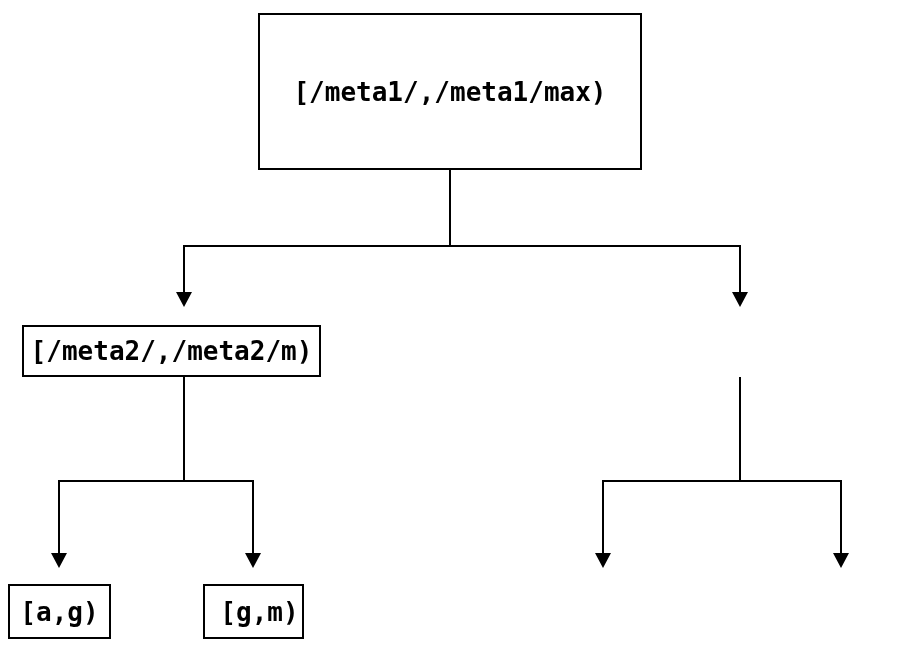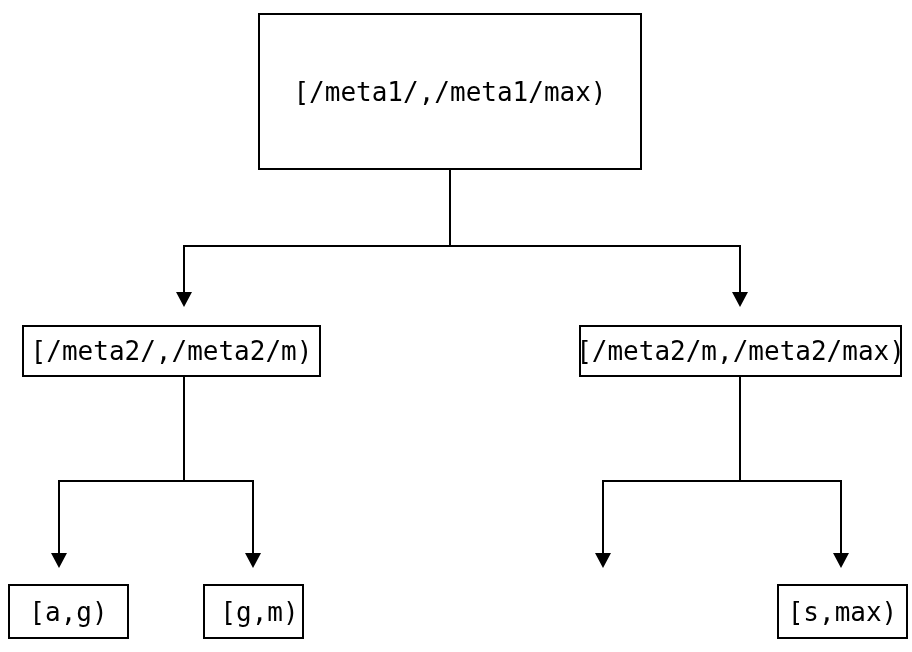--- a/index.html
+++ b/index.html
@@ -23,42 +23,42 @@
   .node {
     position: absolute;
     box-sizing: border-box;
     border: 2px solid var(--line);
     background: var(--bg);
     color: var(--text);
     display: flex;
     align-items: center;
     justify-content: center;
     font-size: 26px;
-    font-weight: normal;
+    font-weight: bold;
     white-space: nowrap;
     line-height: 1;
   }
   .edge {
     position: absolute;
     background: var(--line);
   }
   .arrow-down {
     position: absolute;
     width: 0;
     height: 0;
     border-left: 8px solid transparent;
     border-right: 8px solid transparent;
     border-top: 15px solid var(--line);
   }
 
   
   .n-root       { left: 258px; top: 13px;  width: 384px; height: 157px; }
   .n-l1-left    { left: 22px;  top: 325px; width: 299px; height: 52px; }
   .n-l1-right   { left: 579px; top: 325px; width: 323px; height: 52px; }
-  .n-leaf-ag    { left: 8px;   top: 584px; width: 121px; height: 55px; }
+  .n-leaf-ag    { left: 8px;   top: 584px; width: 103px; height: 55px; }
   .n-leaf-gm    { left: 203px; top: 584px; width: 101px; height: 55px; padding-left: 12px; }
   .n-leaf-ms    { left: 553px; top: 584px; width: 101px; height: 55px; }
   .n-leaf-smax  { left: 777px; top: 584px; width: 131px; height: 55px; }
 
   
   .e-root-stem       { left: 449px; top: 170px; width: 2px;   height: 76px; }
   .e-l1-h            { left: 183px; top: 245px; width: 558px; height: 2px; }
   .e-l1-drop-left    { left: 183px; top: 245px; width: 2px;   height: 47px; }
   .e-l1-drop-right   { left: 739px; top: 245px; width: 2px;   height: 47px; }
   .a-l1-left         { left: 176px; top: 292px; }
@@ -86,36 +86,30 @@
 <div class="canvas">
 
   <div class="node n-root">
     <span>[/meta1/,/meta1/max)</span>
   </div>
 
   <div class="node n-l1-left">
     <span>[/meta2/,/meta2/m)</span>
   </div>
 
-  <div class="node n-l1-right">
-    <span>[/meta2/m,/meta2/max)</span>
-  </div>
 
   <div class="node n-leaf-ag">
     <span>[a,g)</span>
   </div>
 
   <div class="node n-leaf-gm">
     <span>[g,m)</span>
   </div>
 
 
-  <div class="node n-leaf-smax">
-    <span>[s,max)</span>
-  </div>
 
   <div class="edge e-root-stem"></div>
   <div class="edge e-l1-h"></div>
   <div class="edge e-l1-drop-left"></div>
   <div class="edge e-l1-drop-right"></div>
   <div class="arrow-down a-l1-left"></div>
   <div class="arrow-down a-l1-right"></div>
 
   <div class="edge e-l2l-stem"></div>
   <div class="edge e-l2l-h"></div>

